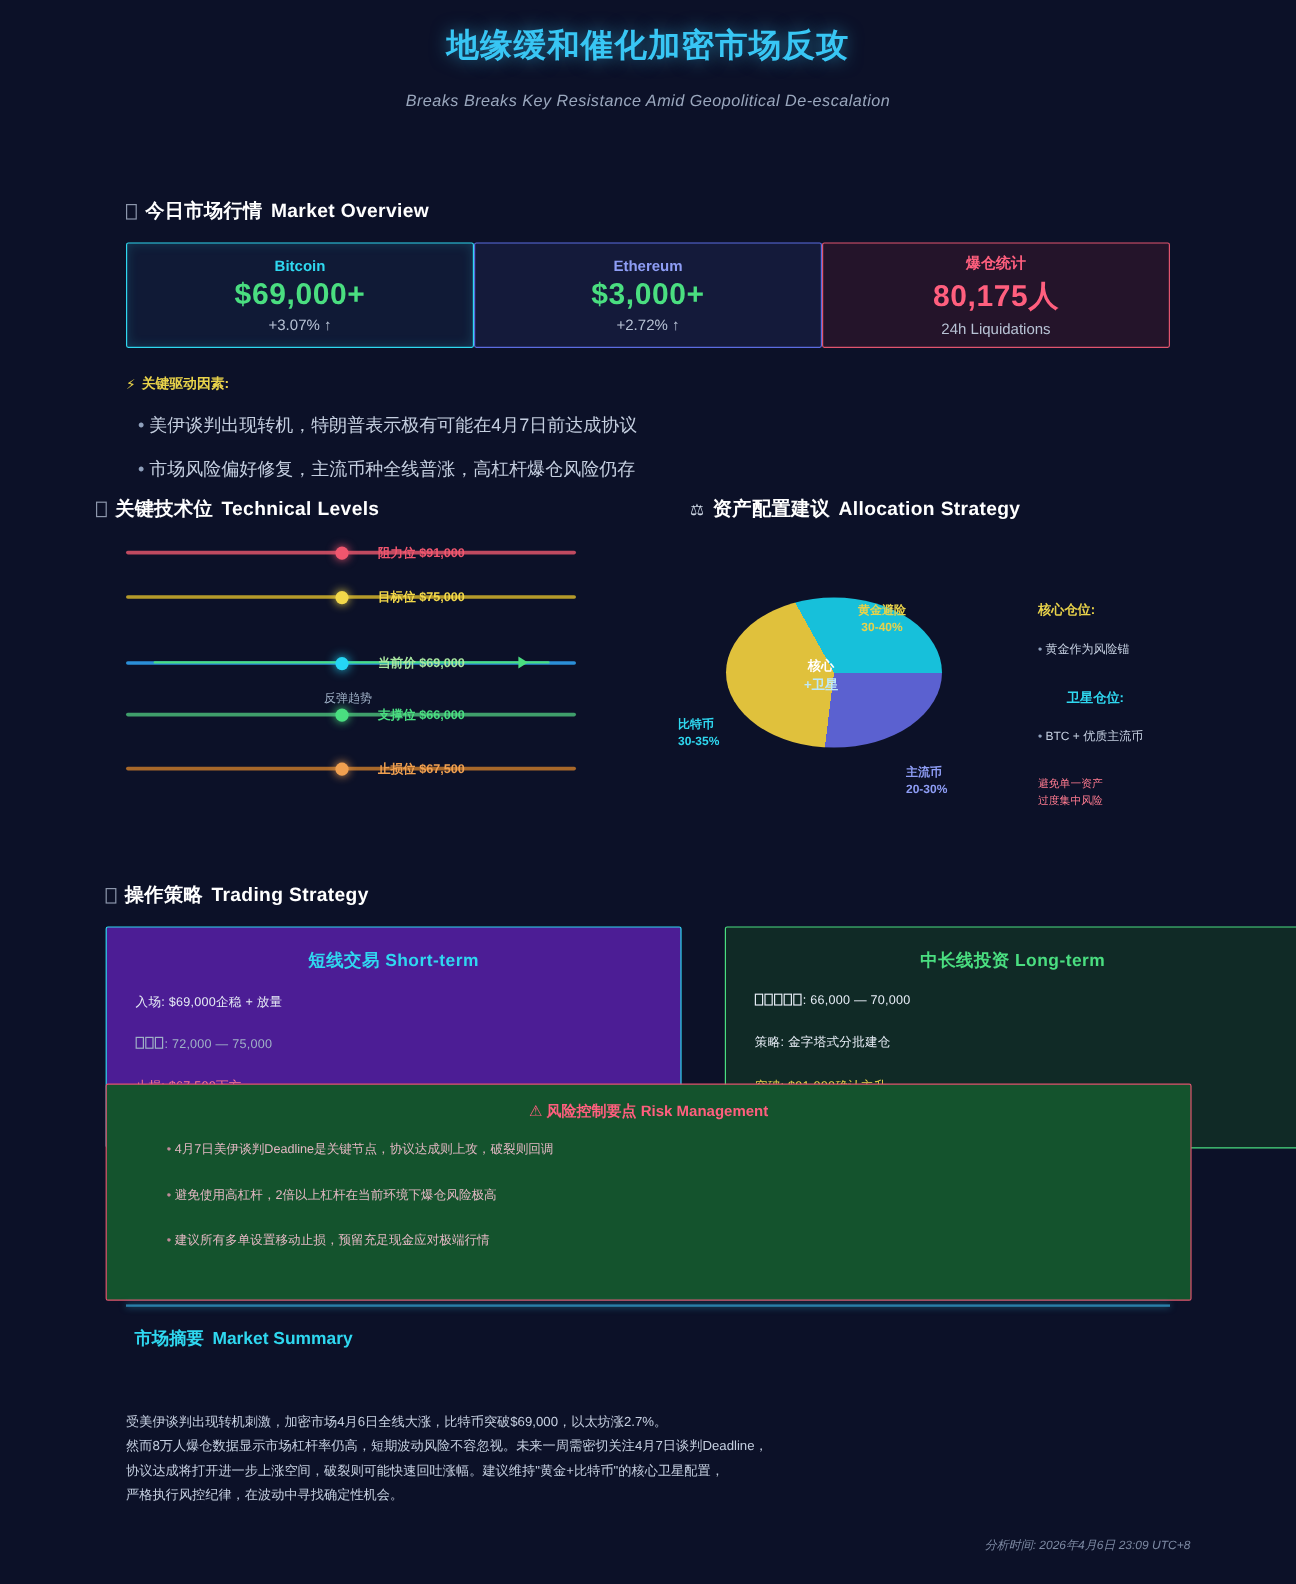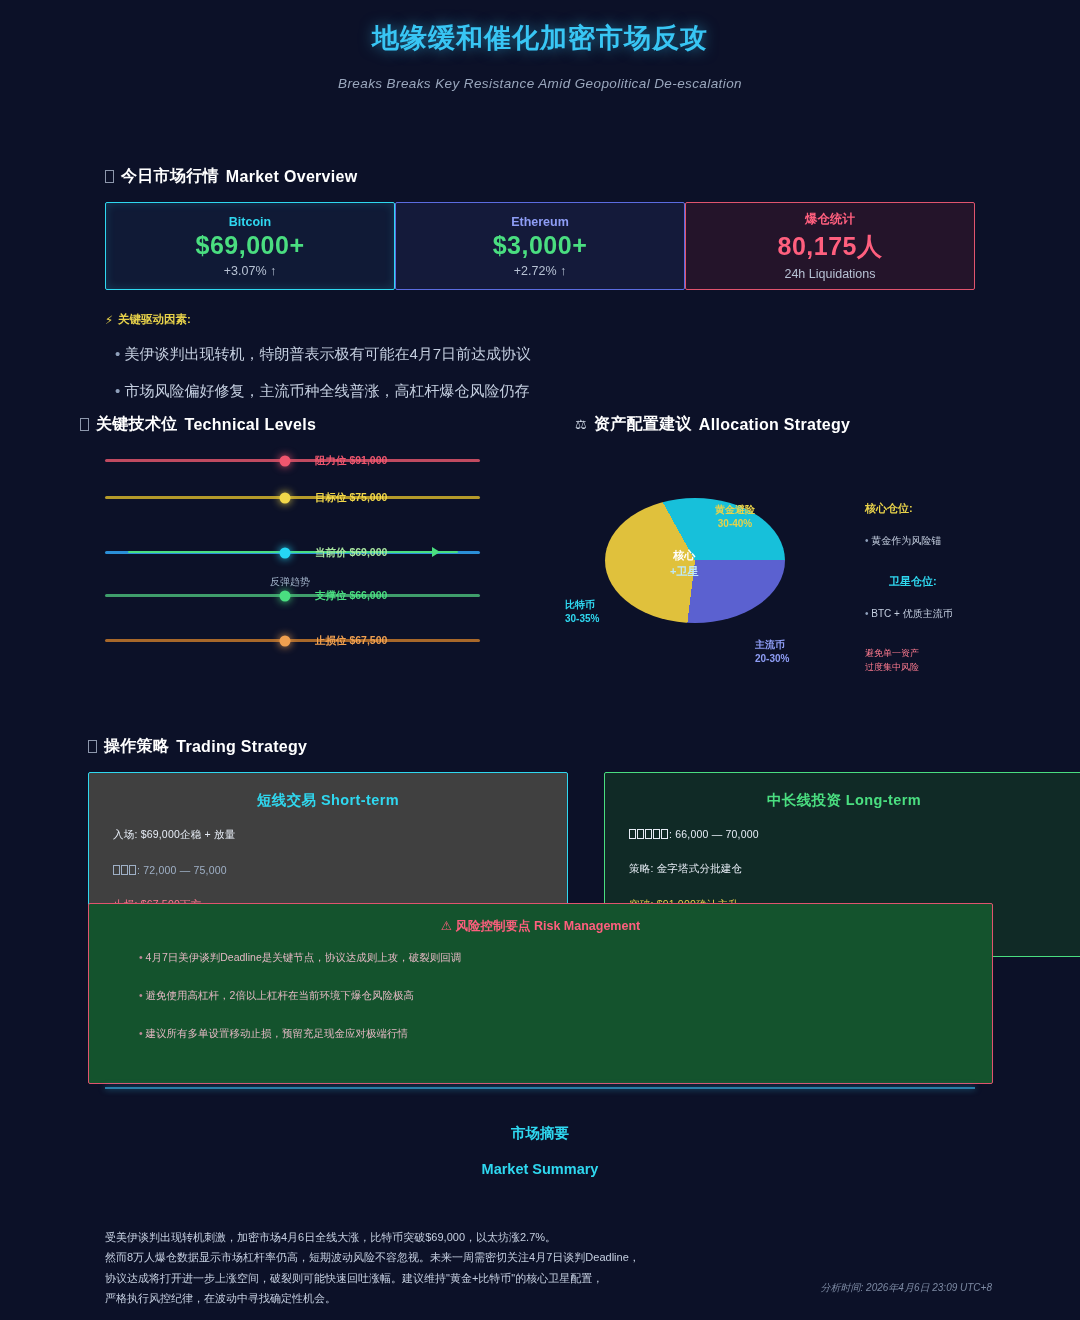--- a/index.html
+++ b/index.html
@@ -108,21 +108,21 @@
   .as-h.core{color:#e8d24a;}
   .as-h.sat{color:#2fd8f0;margin-left:24px;}
   .as-li{font-size:10px;color:#c5cfe0;margin-bottom:26px;}
   .as-li:before{content:"• ";color:#8fa0bb;}
   .as-warn{font-size:9px;color:#ff7b90;line-height:1.55;margin-top:4px;}
 
   
   .strat{position:absolute;left:88px;top:736px;width:996px;}
   .strat-cards{display:flex;gap:36px;margin-top:15px;}
   .scard{flex:1;border:1.5px solid;border-radius:2px;padding:18px 24px 22px;box-sizing:border-box;min-height:135px;}
-  .scard.short{border-color:#2fd8f0;background:#404040;}
+  .scard.short{border-color:#2fd8f0;background:#4c1d95;}
   .scard.long{border-color:#4ade80;background:#102a26;}
   .sc-title{text-align:center;font-size:14.5px;font-weight:bold;letter-spacing:.4px;margin-bottom:18px;}
   .scard.short .sc-title{color:#2fd8f0;}
   .scard.long .sc-title{color:#4ade80;}
   .sc-li{font-size:10.5px;margin-bottom:22px;letter-spacing:.2px;}
   .sc-li.white{color:#e6ecf5;}
   .sc-li.dim{color:#9fb0c6;}
   .sc-li.red{color:#ff7b90;}
   .sc-li.yellow{color:#e8d24a;}
   .tofu-inline{display:inline-block;width:7px;height:10px;border:1px solid currentColor;box-sizing:border-box;margin-right:1px;vertical-align:-1px;}
@@ -136,21 +136,21 @@
   .risk-t{text-align:center;font-size:12.5px;font-weight:bold;color:#ff5f7e;margin-bottom:16px;}
   .risk-li{font-size:10.5px;color:#e3b7c2;margin-left:24px;margin-bottom:24px;}
   .risk-li:before{content:"• ";color:#c08a99;}
 
   
   .divider{
     position:absolute;left:105px;top:1087px;width:870px;height:2px;
     background:#2a7ea8;box-shadow:0 0 6px rgba(56,198,244,.6);
   }
   .summ{position:absolute;left:105px;top:1106px;width:870px;}
-  .summ-h{font-size:14.5px;font-weight:bold;color:#2fd8f0;display:flex;gap:18px;align-items:center;flex-direction:column;}
+  .summ-h{font-size:14.5px;font-weight:bold;color:#2fd8f0;display:flex;gap:7px;align-items:center;}
   .summ-h .tofu{border-color:#2fd8f0;}
   .summ-body{margin-top:50px;font-size:11px;color:#c5cfe0;line-height:1.85;}
   .foot{
     position:absolute;right:88px;top:1281px;font-size:10px;font-style:italic;color:#7d8aa3;
   }
 </style>
 </head>
 <body>
 
 <div class="page">

